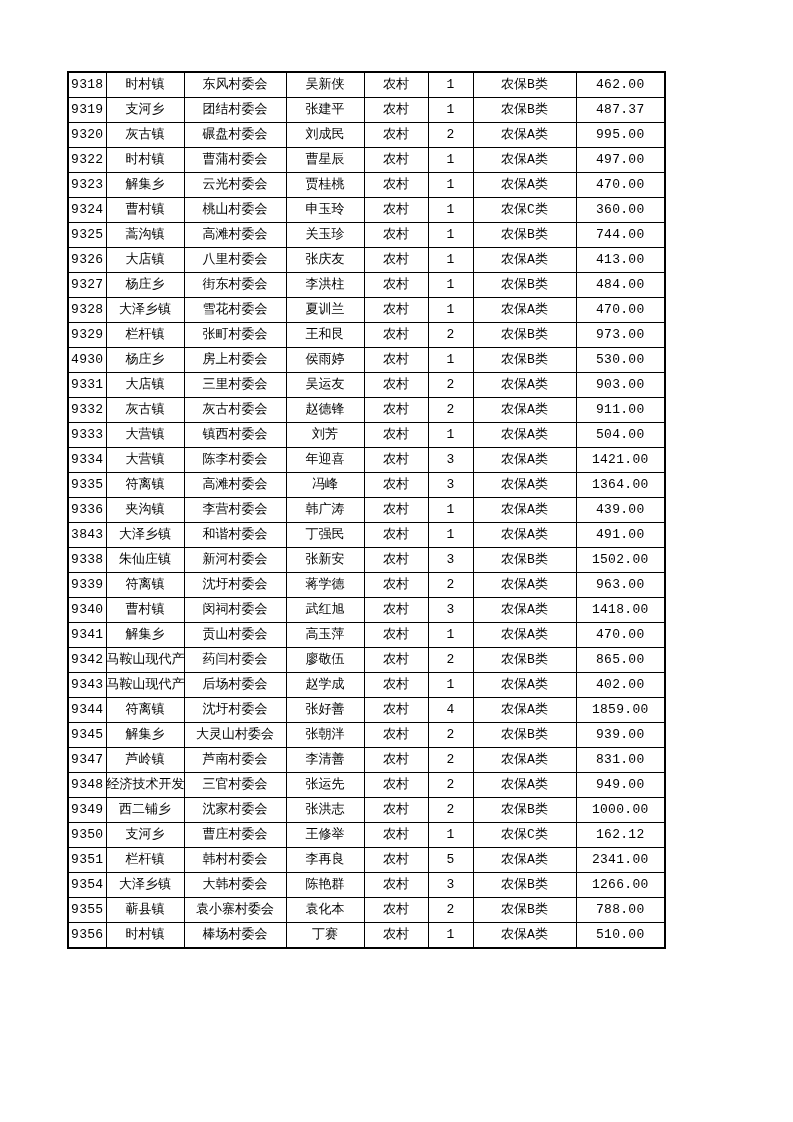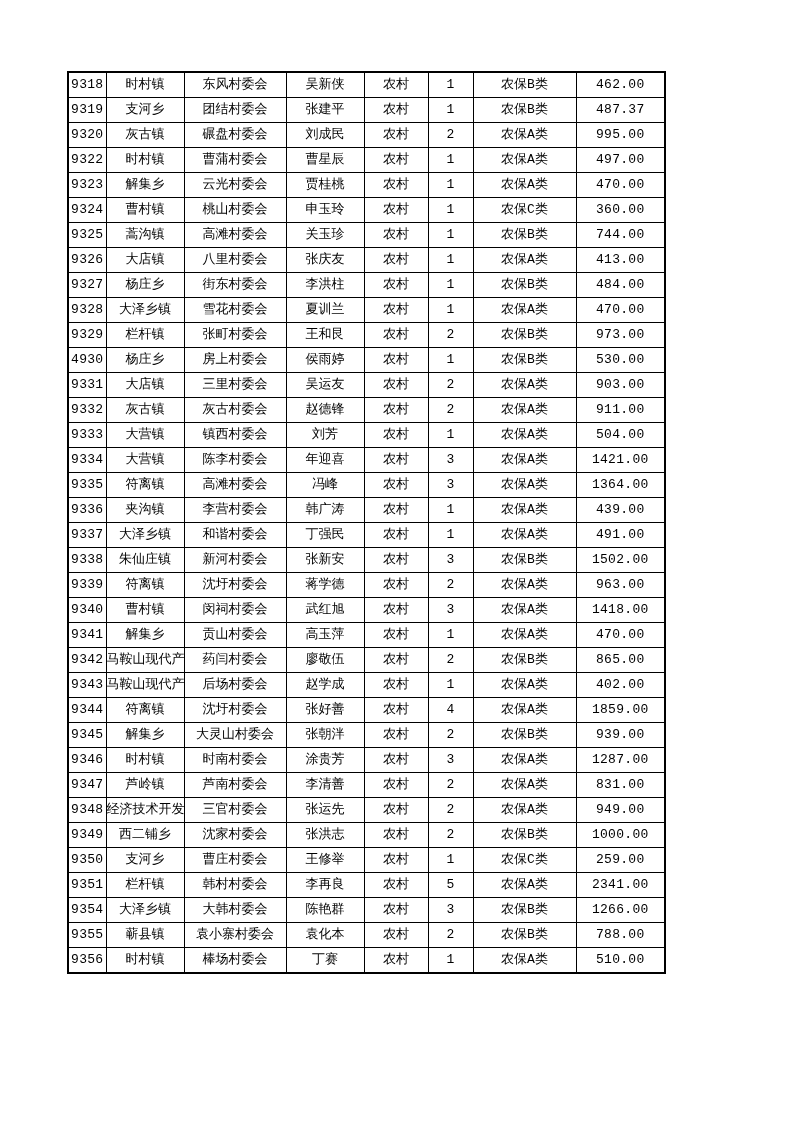--- a/index.html
+++ b/index.html
@@ -523,21 +523,21 @@
           </td>
     <td class="c-category">
             <div class="cellbox">农保A类</div>
           </td>
     <td class="c-amount">
             <div class="cellbox">439.00</div>
           </td>
   </tr>
         <tr>
     <td class="c-id">
-            <div class="cellbox">9337</div>
+            <div class="cellbox">3843</div>
           </td>
     <td class="c-town">
             <div class="cellbox">大泽乡镇</div>
           </td>
     <td class="c-village">
             <div class="cellbox">和谐村委会</div>
           </td>
     <td class="c-person">
             <div class="cellbox">丁强民</div>
           </td>
@@ -757,46 +757,20 @@
           </td>
     <td class="c-category">
             <div class="cellbox">农保B类</div>
           </td>
     <td class="c-amount">
             <div class="cellbox">939.00</div>
           </td>
   </tr>
         <tr>
     <td class="c-id">
-            <div class="cellbox">9346</div>
-          </td>
-    <td class="c-town">
-            <div class="cellbox">时村镇</div>
-          </td>
-    <td class="c-village">
-            <div class="cellbox">时南村委会</div>
-          </td>
-    <td class="c-person">
-            <div class="cellbox">涂贵芳</div>
-          </td>
-    <td class="c-residence">
-            <div class="cellbox">农村</div>
-          </td>
-    <td class="c-count">
-            <div class="cellbox">3</div>
-          </td>
-    <td class="c-category">
-            <div class="cellbox">农保A类</div>
-          </td>
-    <td class="c-amount">
-            <div class="cellbox">1287.00</div>
-          </td>
-  </tr>
-        <tr>
-    <td class="c-id">
             <div class="cellbox">9347</div>
           </td>
     <td class="c-town">
             <div class="cellbox">芦岭镇</div>
           </td>
     <td class="c-village">
             <div class="cellbox">芦南村委会</div>
           </td>
     <td class="c-person">
             <div class="cellbox">李清善</div>
@@ -882,21 +856,21 @@
     <td class="c-residence">
             <div class="cellbox">农村</div>
           </td>
     <td class="c-count">
             <div class="cellbox">1</div>
           </td>
     <td class="c-category">
             <div class="cellbox">农保C类</div>
           </td>
     <td class="c-amount">
-            <div class="cellbox">259.00</div>
+            <div class="cellbox">162.12</div>
           </td>
   </tr>
         <tr>
     <td class="c-id">
             <div class="cellbox">9351</div>
           </td>
     <td class="c-town">
             <div class="cellbox">栏杆镇</div>
           </td>
     <td class="c-village">

